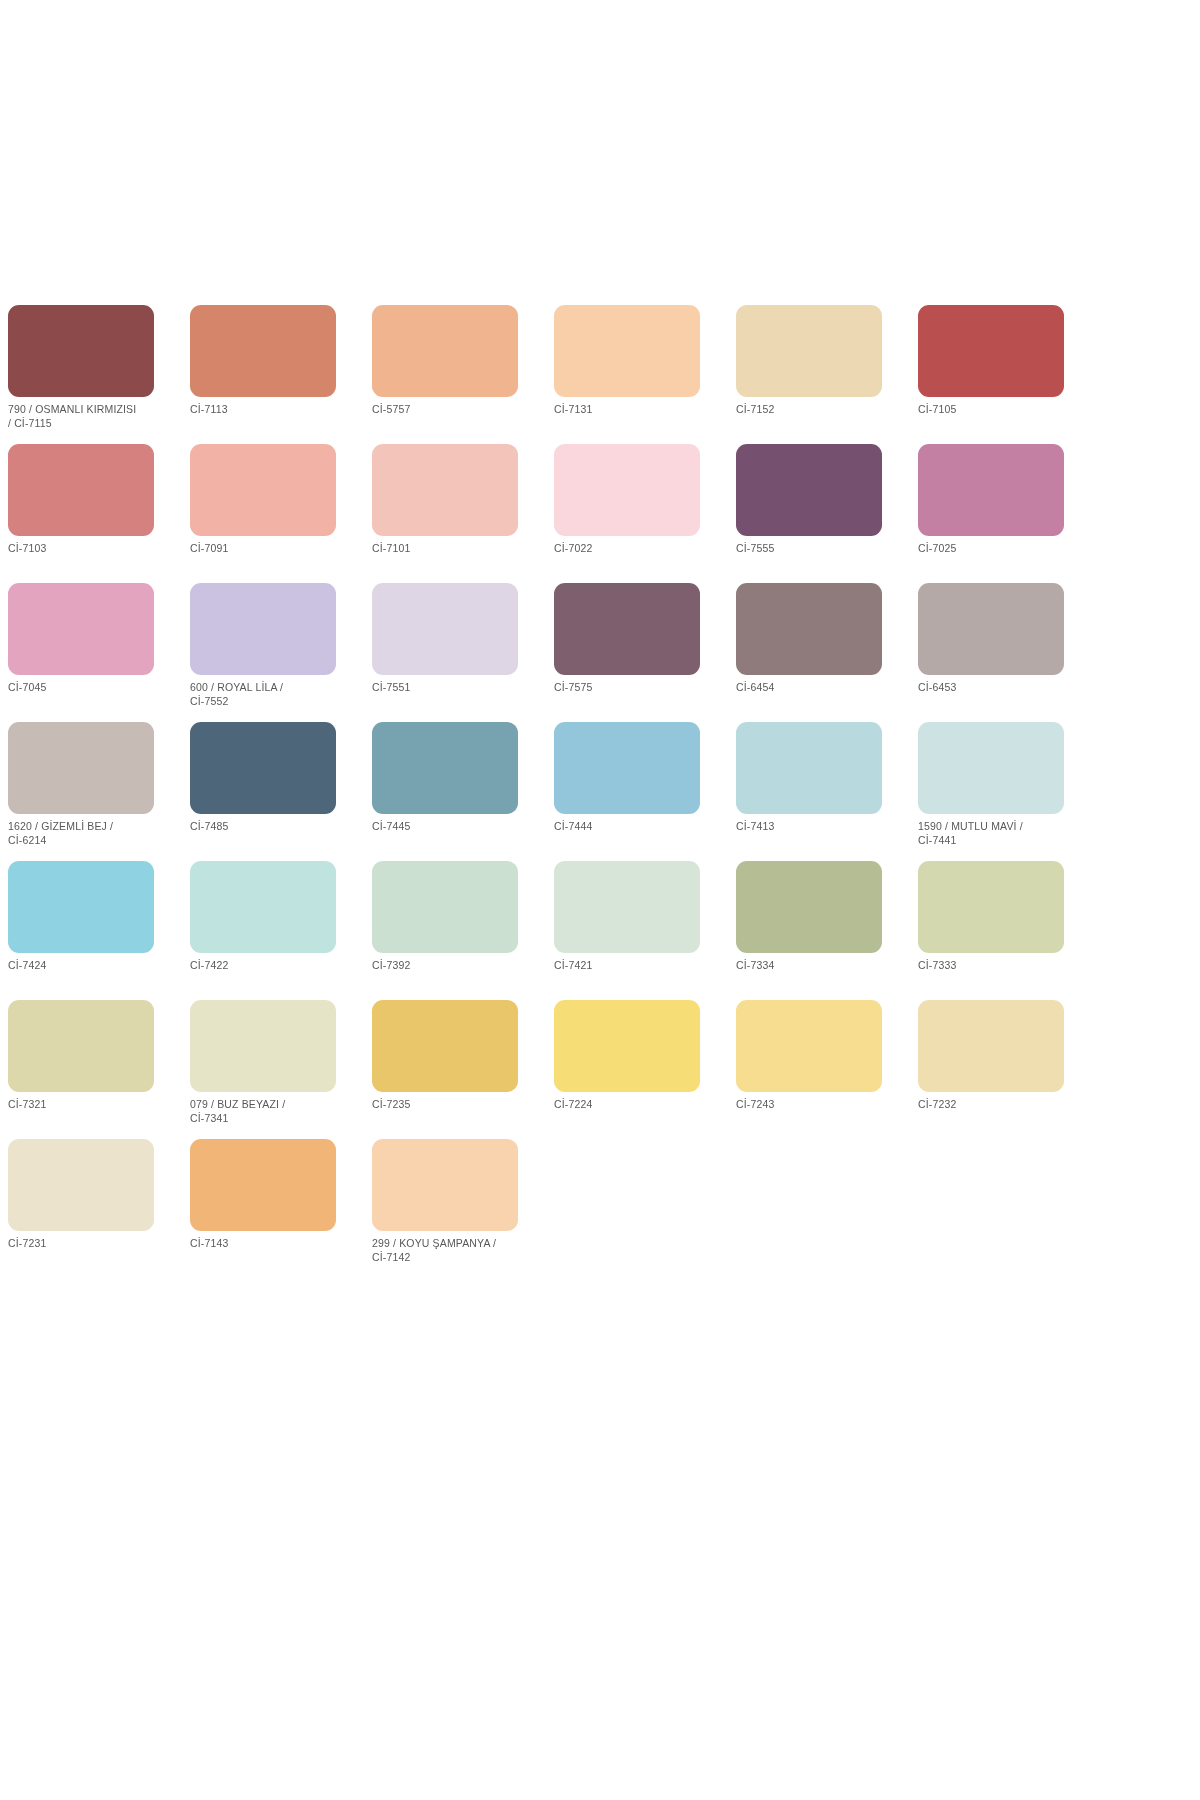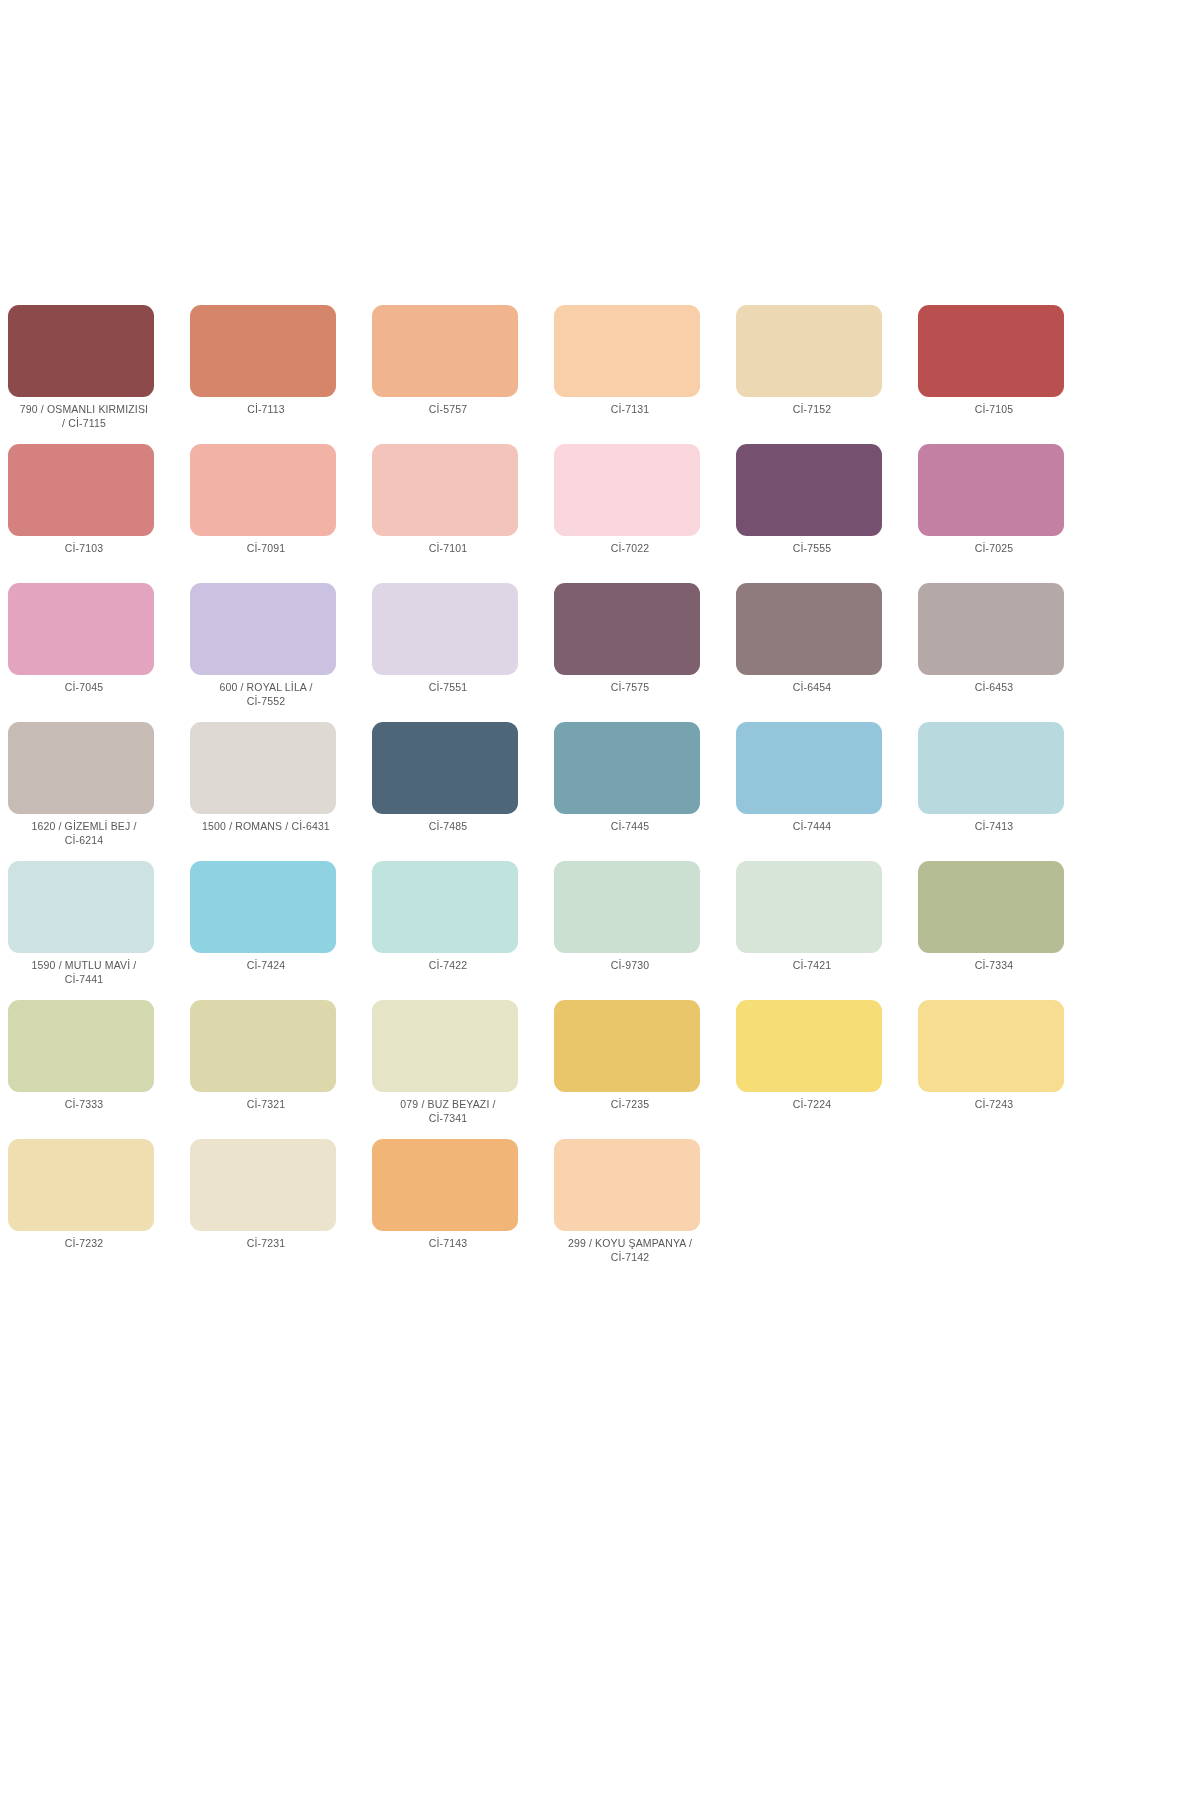--- a/index.html
+++ b/index.html
@@ -53,21 +53,21 @@
     position: absolute;
     left: 0;
     top: 98px;
     width: 152px;
     font-family: "Liberation Sans", sans-serif;
     font-size: 10.5px;
     line-height: 13.5px;
     letter-spacing: 0.15px;
     color: #58585a;
     white-space: pre-line;
-    text-align: center;
+    text-align: left;
   }
 </style>
 </head>
 <body>
 
 <div id="palette-page">
   <div id="swatch-grid">
       <div class="swatch-cell">
         <div class="swatch-chip" style="background-color: rgb(141, 74, 75);"></div>
         <div class="swatch-label">790 / OSMANLI KIRMIZISI
@@ -141,24 +141,20 @@
       <div class="swatch-cell">
         <div class="swatch-chip" style="background-color: rgb(180, 169, 166);"></div>
         <div class="swatch-label">Cİ-6453</div>
       </div>
       <div class="swatch-cell">
         <div class="swatch-chip" style="background-color: rgb(198, 187, 181);"></div>
         <div class="swatch-label">1620 / GİZEMLİ BEJ /
 Cİ-6214</div>
       </div>
       <div class="swatch-cell">
-        <div class="swatch-chip" style="background-color: rgb(222, 217, 211);"></div>
-        <div class="swatch-label">1500 / ROMANS / Cİ-6431</div>
-      </div>
-      <div class="swatch-cell">
         <div class="swatch-chip" style="background-color: rgb(78, 102, 121);"></div>
         <div class="swatch-label">Cİ-7485</div>
       </div>
       <div class="swatch-cell">
         <div class="swatch-chip" style="background-color: rgb(119, 162, 176);"></div>
         <div class="swatch-label">Cİ-7445</div>
       </div>
       <div class="swatch-cell">
         <div class="swatch-chip" style="background-color: rgb(147, 198, 219);"></div>
         <div class="swatch-label">Cİ-7444</div>
@@ -175,21 +171,21 @@
       <div class="swatch-cell">
         <div class="swatch-chip" style="background-color: rgb(143, 211, 226);"></div>
         <div class="swatch-label">Cİ-7424</div>
       </div>
       <div class="swatch-cell">
         <div class="swatch-chip" style="background-color: rgb(191, 227, 222);"></div>
         <div class="swatch-label">Cİ-7422</div>
       </div>
       <div class="swatch-cell">
         <div class="swatch-chip" style="background-color: rgb(204, 224, 210);"></div>
-        <div class="swatch-label">Cİ-9730</div>
+        <div class="swatch-label">Cİ-7392</div>
       </div>
       <div class="swatch-cell">
         <div class="swatch-chip" style="background-color: rgb(215, 229, 217);"></div>
         <div class="swatch-label">Cİ-7421</div>
       </div>
       <div class="swatch-cell">
         <div class="swatch-chip" style="background-color: rgb(181, 189, 149);"></div>
         <div class="swatch-label">Cİ-7334</div>
       </div>
       <div class="swatch-cell">

